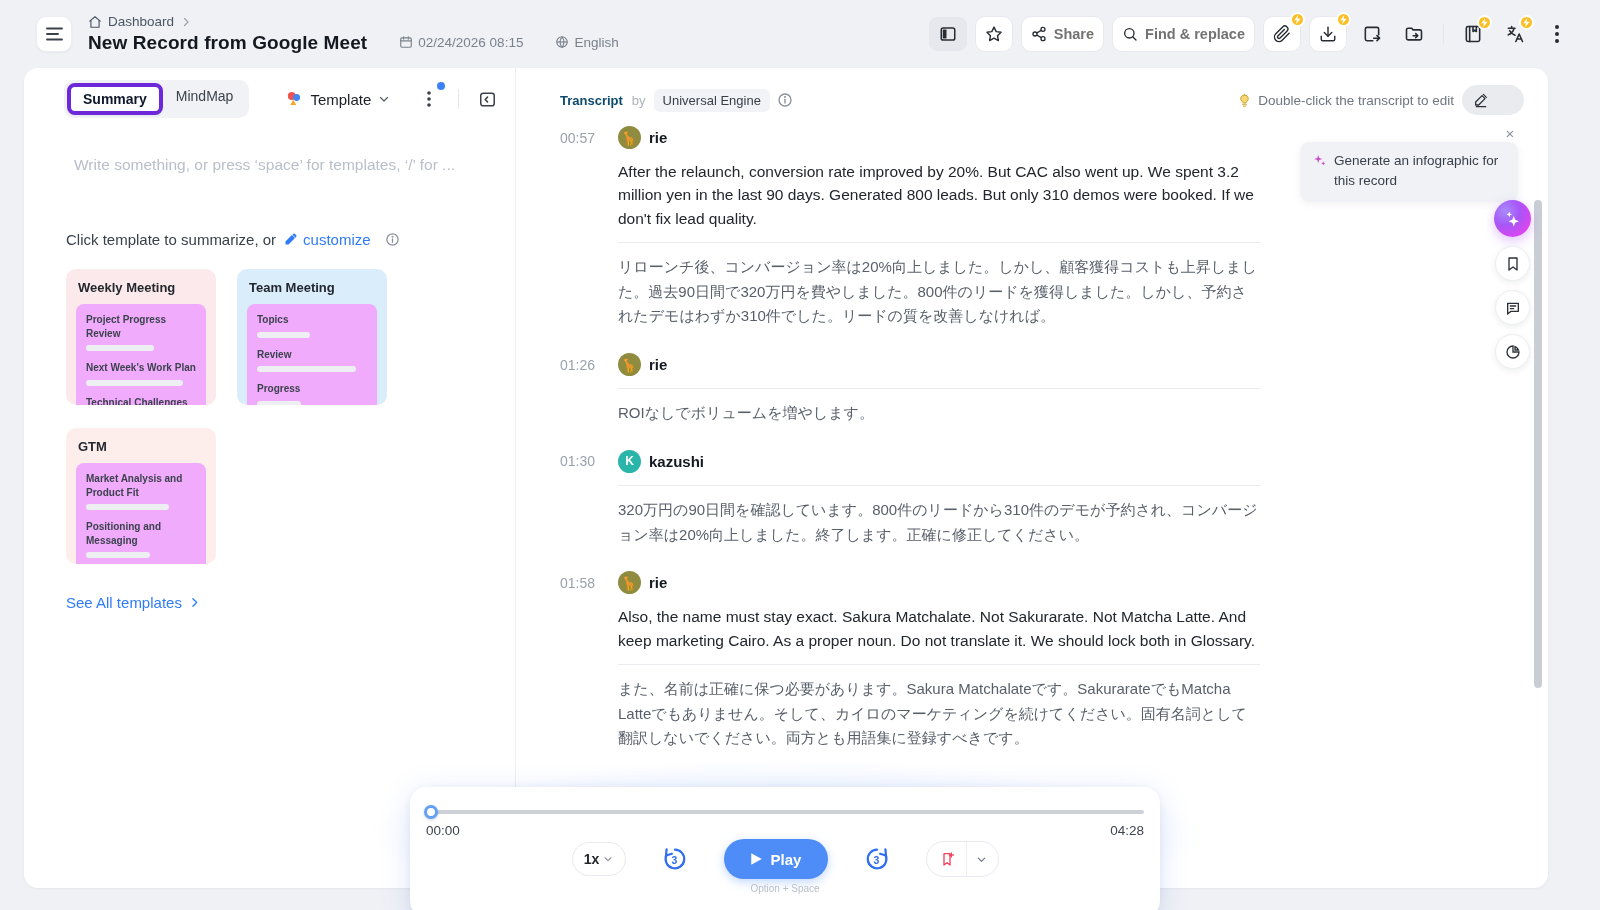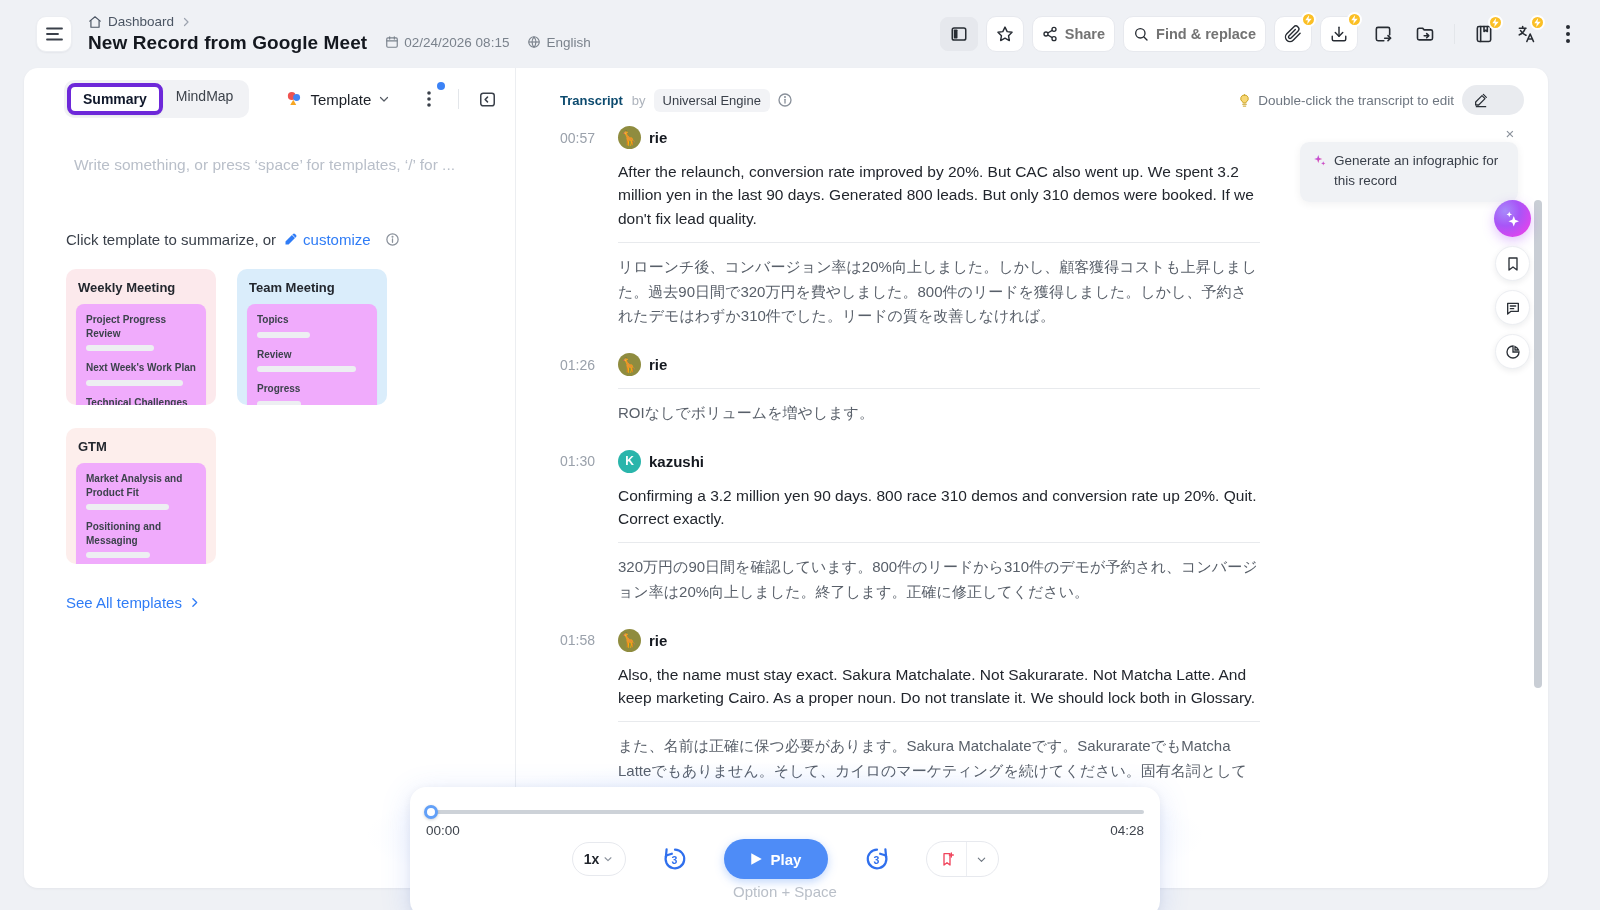--- a/index.html
+++ b/index.html
@@ -6,27 +6,27 @@
   html,body { width:1600px; height:910px; }
   body {
     position:relative; overflow:hidden;
     background:#eff1f5;
     font-family:"Liberation Sans","DejaVu Sans",sans-serif;
     color:#1f2329;
   }
   svg { display:block; }
 
   
-  .app-header { position:absolute; top:0; left:0; right:0; height:68px; display:flex; align-items:center; padding:0 15px 0 36px; }
+  .app-header { position:absolute; top:0; left:0; right:0; height:68px; display:flex; align-items:center; padding:0 26px 0 36px; }
   .hamburger-btn { width:36px; height:36px; border-radius:10px; background:#fff; border:1px solid #eceef2; box-shadow:0 1px 2px rgba(16,24,40,.05); display:flex; align-items:center; justify-content:center; cursor:pointer; }
   .head-col { margin-left:16px; display:flex; flex-direction:column; gap:3px; }
   .breadcrumb-row { display:flex; align-items:center; gap:6px; color:#4b5563; font-size:13.5px; }
   .breadcrumb-row .crumb { cursor:pointer; }
   .bc-chev { color:#9ca3af; font-size:13px; }
-  .title-row { display:flex; align-items:baseline; gap:18px; }
+  .title-row { display:flex; align-items:baseline; gap:32px; }
   .page-title { font-size:19px; font-weight:700; color:#14181f; letter-spacing:.1px; }
   .meta-item { display:inline-flex; align-items:center; gap:5px; color:#7a828c; font-size:13.5px; }
 
   .toolbar { margin-left:auto; display:flex; align-items:center; gap:8px; }
   .tb-btn { position:relative; height:36px; min-width:36px; border-radius:10px; background:#fff; border:1px solid #e7e9ee; display:flex; align-items:center; justify-content:center; gap:7px; padding:0 9px; cursor:pointer; font-size:14.5px; font-weight:600; color:#737373; }
   .tb-btn.filled { background:#e6e8ed; border-color:#e6e8ed; }
   .tb-icon-plain { position:relative; width:34px; height:34px; display:flex; align-items:center; justify-content:center; cursor:pointer; border-radius:8px; }
   .tb-divider { width:1px; height:20px; background:#e3e6ea; margin:0 4px; }
   .bolt-badge { position:absolute; top:-5px; right:-5px; width:15px; height:15px; border-radius:50%; background:#fbbf24; border:2px solid #fff; display:flex; align-items:center; justify-content:center; }
 
@@ -108,21 +108,21 @@
   .time-row { display:flex; justify-content:space-between; font-size:13.5px; color:#3f454e; margin-top:4px; }
   .controls-row { position:absolute; left:0; right:0; top:52px; display:flex; align-items:center; justify-content:center; gap:34px; }
   .speed-btn { height:34px; min-width:54px; border:1px solid #e7e9ee; border-radius:17px; background:#fff; display:flex; align-items:center; justify-content:center; gap:4px; font-size:14px; font-weight:700; color:#22262d; cursor:pointer; }
   .skip-btn { position:relative; width:30px; height:30px; display:flex; align-items:center; justify-content:center; cursor:pointer; }
   .skip-num { position:absolute; top:53%; left:50%; transform:translate(-50%,-50%); font-size:10.5px; font-weight:700; color:#2f6fed; }
   .play-btn { height:40px; width:104px; border-radius:20px; background:#4e8cf7; color:#fff; display:flex; align-items:center; justify-content:center; gap:8px; font-size:15px; font-weight:600; cursor:pointer; box-shadow:0 3px 10px rgba(78,140,247,.35); }
   .bm-split { height:36px; border:1px solid #e7e9ee; border-radius:18px; background:#fff; display:flex; align-items:center; cursor:pointer; }
   .bm-left { padding:0 10px 0 13px; display:flex; align-items:center; }
   .bm-sep { width:1px; height:34px; background:#eceef2; }
   .bm-right { padding:0 11px 0 9px; display:flex; align-items:center; color:#6e7680; }
-  .shortcut-hint { position:absolute; left:0; right:0; top:96px; text-align:center; font-size:15px; color:#b9bfc8; }
+  .shortcut-hint { position:absolute; left:0; right:0; top:96px; text-align:center; font-size:10px; color:#b9bfc8; }
 </style>
 </head>
 <body>
 
 <div class="app-header">
   <div class="hamburger-btn">
     <svg width="17" height="14" viewBox="0 0 17 14">
         <g stroke="#3a404a" stroke-width="1.8" stroke-linecap="round">
           <line x1="1" y1="1.5" x2="16" y2="1.5"></line>
           <line x1="1" y1="7" x2="12" y2="7"></line>
@@ -408,21 +408,20 @@
             <p class="t-ja">ROIなしでボリュームを増やします。</p>
           </div>
         </div>
         <div class="t-entry">
           <div class="t-head">
             <span class="t-time">01:30</span>
             <span class="t-avatar" style="background: rgb(42, 181, 171); color: rgb(255, 255, 255);">K</span>
             <span class="t-speaker">kazushi</span>
           </div>
           <div class="t-body">
-            <p class="t-en">Confirming a 3.2 million yen 90 days. 800 race 310 demos and conversion rate up 20%. Quit. Correct exactly.</p>
             <div class="t-rule"></div>
             <p class="t-ja">320万円の90日間を確認しています。800件のリードから310件のデモが予約され、コンバージョン率は20%向上しました。終了します。正確に修正してください。</p>
           </div>
         </div>
         <div class="t-entry">
           <div class="t-head">
             <span class="t-time">01:58</span>
             <span class="t-avatar" style="background: rgb(143, 140, 63); color: rgb(244, 233, 200); font-size: 14px;">🦒</span>
             <span class="t-speaker">rie</span>
           </div>

